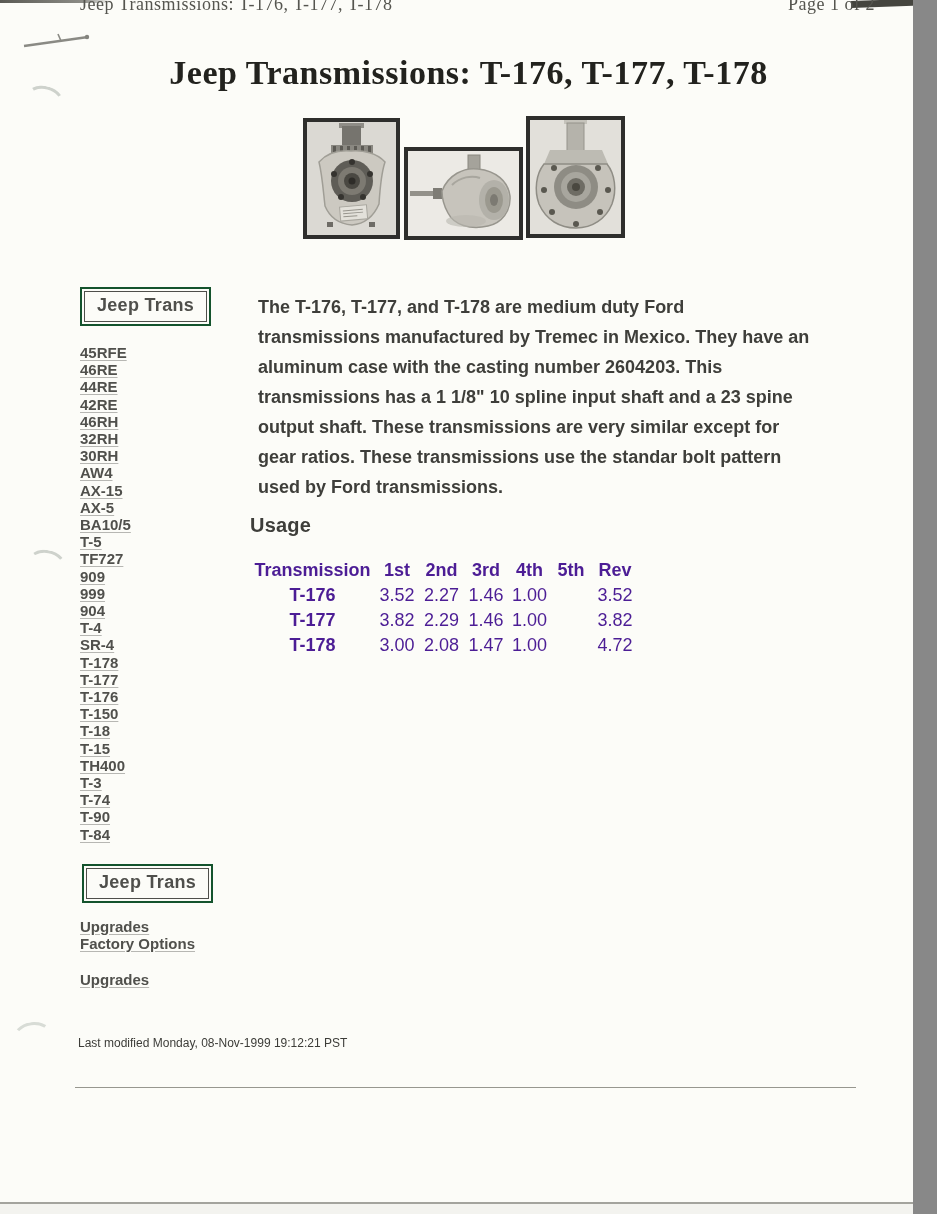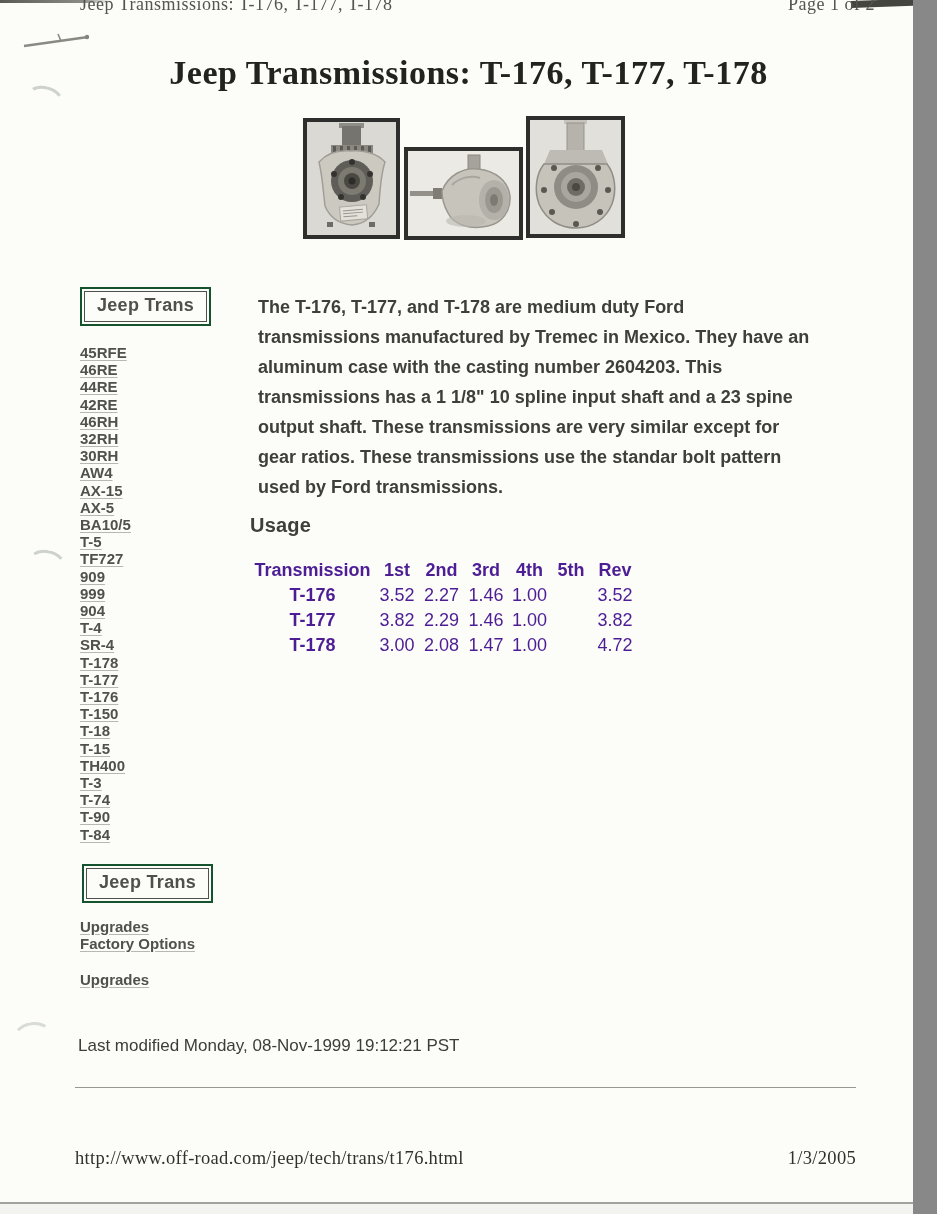--- a/index.html
+++ b/index.html
@@ -51,21 +51,21 @@
   .navlist3{margin-top:18px;}
   
   .content{position:absolute;left:250px;top:284px;width:568px;}
   .content p{margin:8px;font-size:18px;line-height:30px;color:#3e3e3a;font-weight:bold;}
   .content h2{margin:12px 0 20px;font-size:20px;color:#3e3e3a;letter-spacing:.2px;}
   .gear-table{border-collapse:collapse;margin-top:10px;font-size:18px;color:#4c1d95;}
   .gear-table th{font-weight:bold;text-align:center;padding:0;height:26px;}
   .gear-table td{text-align:center;padding:0;height:25px;}
   .gear-table .tname{font-weight:bold;}
   
-  .last-modified{position:absolute;left:78px;top:1036px;font-size:17px;color:#3c3c38;}
+  .last-modified{position:absolute;left:78px;top:1036px;font-size:12px;color:#3c3c38;}
   .divider{position:absolute;left:75px;top:1087px;width:781px;height:0;
     border:none;border-top:1.5px solid #97978f;margin:0;}
   .page-footer{position:absolute;left:75px;top:1148px;width:781px;display:flex;
     justify-content:space-between;font-family:"Liberation Serif",serif;font-size:18.5px;
     color:#30302c;letter-spacing:.3px;}
 </style>
 </head>
 <body>
 
 <div class="page">
@@ -254,18 +254,14 @@
           <td>1.00</td>
           <td></td>
           <td>4.72</td>
         </tr>
       </tbody>
     </table>
   </main>
 
   <div class="last-modified">Last modified Monday, 08-Nov-1999 19:12:21 PST</div>
   <hr class="divider">
-  <div class="page-footer">
-    <span>http://www.off-road.com/jeep/tech/trans/t176.html</span>
-    <span>1/3/2005</span>
-  </div>
 
 </div>
 
 </body></html>

